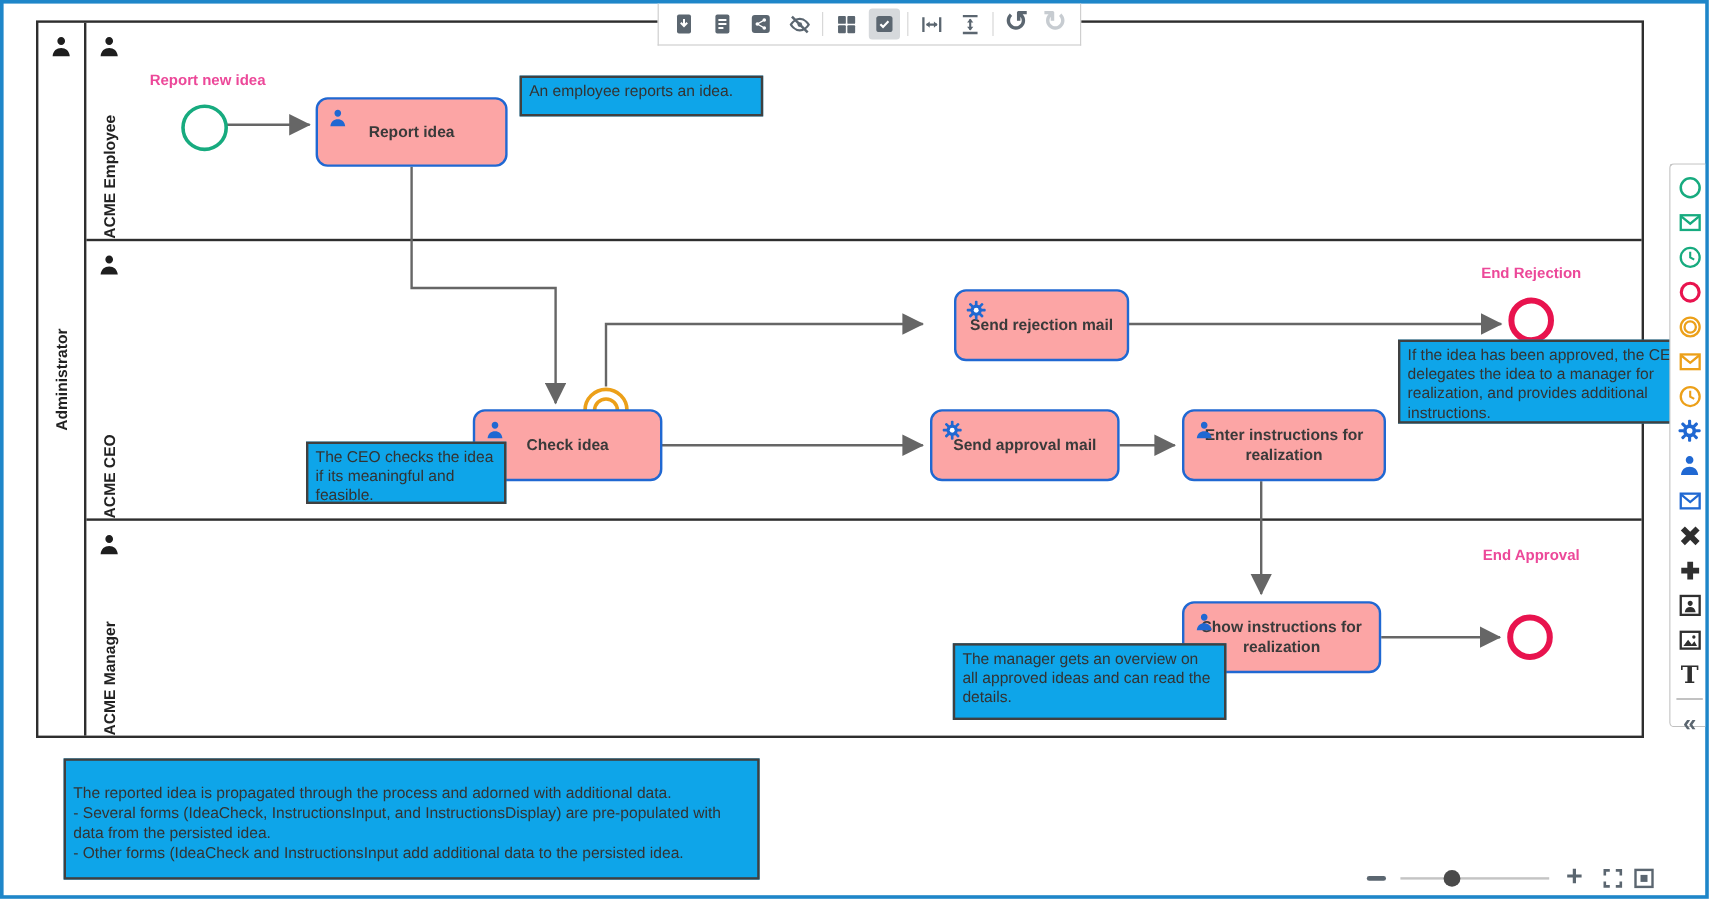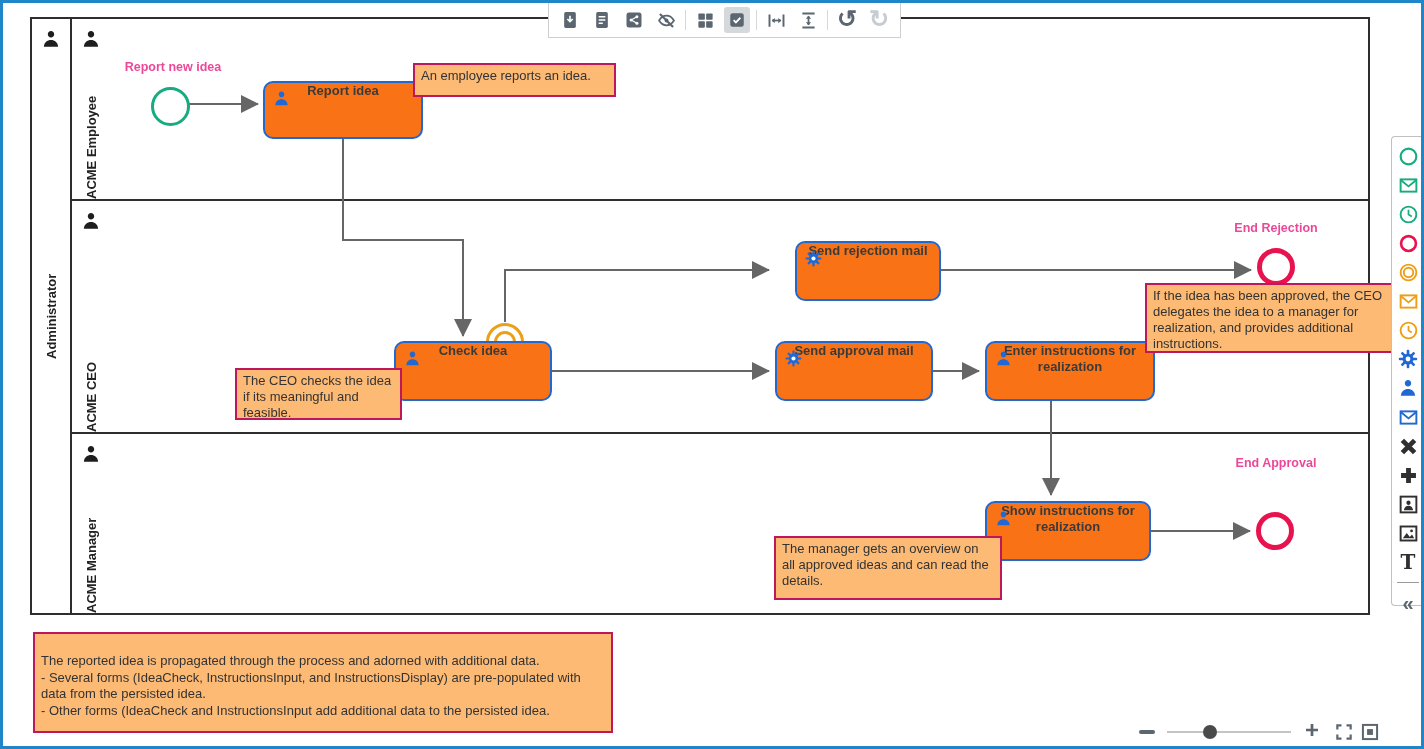--- a/index.html
+++ b/index.html
@@ -19,35 +19,35 @@
   .lane:last-child{border-bottom:none;}
   .lane-label{position:absolute;left:12px;top:0;bottom:0;display:flex;align-items:center;
     writing-mode:vertical-rl;transform:rotate(180deg);font-weight:bold;font-size:13px;color:#222;}
   .person-black{position:absolute;width:22px;height:22px;}
   .pool-person{left:8px;top:9px;}
   .lane-person{left:8px;top:9px;}
   
   svg.connectors{position:absolute;left:0;top:0;pointer-events:none;}
   svg.connectors polyline{fill:none;stroke:#666;stroke-width:2;}
   
-  .task{position:absolute;background:#f97316;border:2px solid #2068d2;border-radius:10px;
-    display:flex;justify-content:center;text-align:center;
+  .task{position:absolute;background:#fca5a5;border:2px solid #2068d2;border-radius:10px;
+    display:flex;align-items:center;justify-content:center;text-align:center;
     font-weight:bold;font-size:13px;color:#3a3a3a;line-height:1.25;box-sizing:border-box;}
   .task .node-icon{position:absolute;left:7px;top:6px;width:19px;height:19px;}
   .task .task-label{padding:0 10px;}
   .event-circle{position:absolute;border-radius:50%;background:#fff;box-sizing:content-box;}
   .start-event{left:148px;top:84px;width:33px;height:33px;border:3px solid #17ab7f;}
   .end-event{width:28px;height:28px;border:5px solid #e8134e;}
   .boundary-event{position:absolute;left:483px;top:320px;width:32px;height:32px;border:3px solid #eca019;
     border-radius:50%;background:#fff;display:flex;align-items:center;justify-content:center;}
   .boundary-inner{width:22px;height:22px;border:3px solid #eca019;border-radius:50%;box-sizing:border-box;}
   .evt-label{position:absolute;font-weight:bold;font-size:12.5px;color:#ec4899;text-align:center;width:160px;}
   
-  .note{position:absolute;background:#fdba74;border:2px solid #be185d;color:#333;
-    font-size:13px;line-height:1.22;padding:3px 6px;box-sizing:border-box;}
+  .note{position:absolute;background:#0ea5e9;border:2px solid #404040;color:#333;
+    font-size:13px;line-height:1.22;padding:3px 6px;box-sizing:border-box;margin-left:20px;}
   .note-multiline{white-space:pre-line;line-height:1.26;}
   
   .toolbar{position:absolute;left:545px;top:0;width:353px;height:35px;background:#fff;
     border:1px solid #cfcfcf;border-top:none;display:flex;align-items:center;gap:6px;
     padding:0 8px;box-sizing:border-box;}
   .tbtn{width:26px;height:26px;display:flex;align-items:center;justify-content:center;border-radius:3px;flex:none;}
   .tbtn.active{background:#d6d9dc;}
   .tsep{width:1px;height:20px;background:#d8d8d8;flex:none;}
   .tbtn svg{display:block;}
   .undo-glyph{font-size:24px;font-weight:bold;color:#5b6670;line-height:1;margin-top:-3px;}

